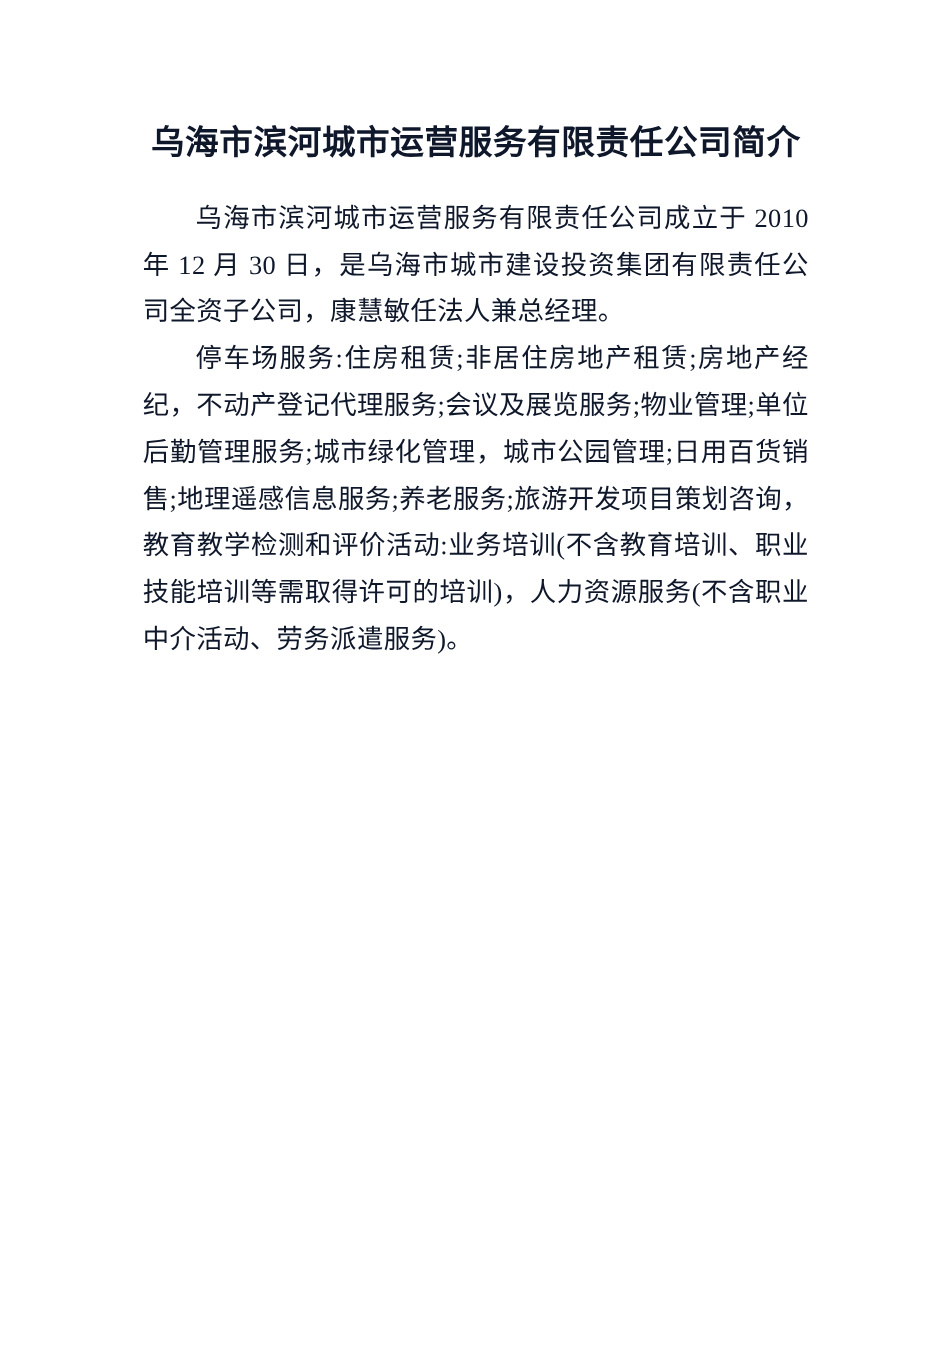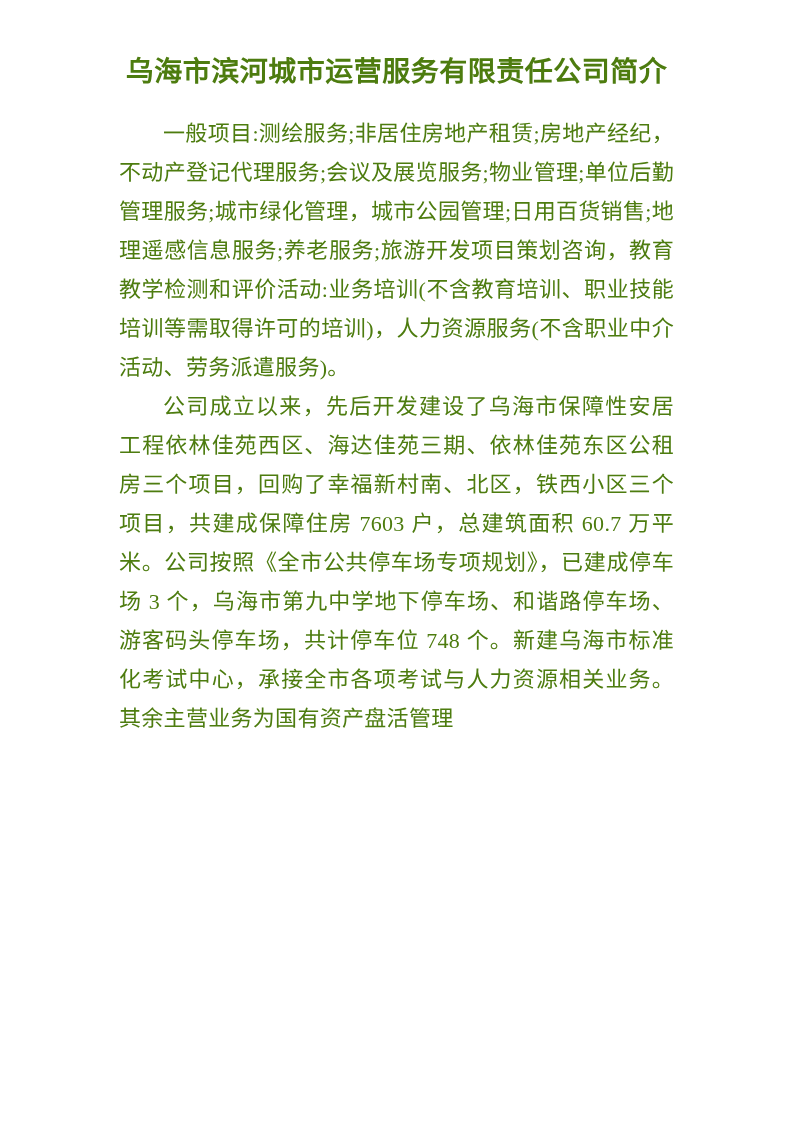--- a/index.html
+++ b/index.html
@@ -7,24 +7,24 @@
     padding: 0;
     background: #ffffff;
   }
   .page {
     position: relative;
     width: 793px;
     height: 1122px;
     margin: 0 auto;
     background: #ffffff;
     box-sizing: border-box;
-    padding: 48px 119px 0 119px;
+    padding: 96px 119px 0 119px;
     overflow: hidden;
     font-family: "Liberation Serif", "DejaVu Serif", serif;
-    color: #4d7c0f;
+    color: #0f172a;
   }
   .doc-title {
     margin: 0;
     padding: 0;
     font-size: 28px;
     font-weight: bold;
     line-height: 48px;
     text-align: center;
     letter-spacing: 0.5px;
     white-space: nowrap;
@@ -43,16 +43,16 @@
     word-break: break-all;
     letter-spacing: 0.3px;
   }
 </style>
 </head>
 <body>
 
 <div class="page">
   <h1 class="doc-title">乌海市滨河城市运营服务有限责任公司简介</h1>
   <div class="doc-body">
-    <p class="para">一般项目:测绘服务;非居住房地产租赁;房地产经纪，不动产登记代理服务;会议及展览服务;物业管理;单位后勤管理服务;城市绿化管理，城市公园管理;日用百货销售;地理遥感信息服务;养老服务;旅游开发项目策划咨询，教育教学检测和评价活动:业务培训(不含教育培训、职业技能培训等需取得许可的培训)，人力资源服务(不含职业中介活动、劳务派遣服务)。</p>
-    <p class="para">公司成立以来，先后开发建设了乌海市保障性安居工程依林佳苑西区、海达佳苑三期、依林佳苑东区公租房三个项目，回购了幸福新村南、北区，铁西小区三个项目，共建成保障住房 7603 户，总建筑面积 60.7 万平米。公司按照《全市公共停车场专项规划》，已建成停车场 3 个，乌海市第九中学地下停车场、和谐路停车场、游客码头停车场，共计停车位 748 个。新建乌海市标准化考试中心，承接全市各项考试与人力资源相关业务。其余主营业务为国有资产盘活管理</p>
+    <p class="para">乌海市滨河城市运营服务有限责任公司成立于 2010 年 12 月 30 日，是乌海市城市建设投资集团有限责任公司全资子公司，康慧敏任法人兼总经理。</p>
+    <p class="para">停车场服务:住房租赁;非居住房地产租赁;房地产经纪，不动产登记代理服务;会议及展览服务;物业管理;单位后勤管理服务;城市绿化管理，城市公园管理;日用百货销售;地理遥感信息服务;养老服务;旅游开发项目策划咨询，教育教学检测和评价活动:业务培训(不含教育培训、职业技能培训等需取得许可的培训)，人力资源服务(不含职业中介活动、劳务派遣服务)。</p>
   </div>
 </div>
 
 </body></html>

